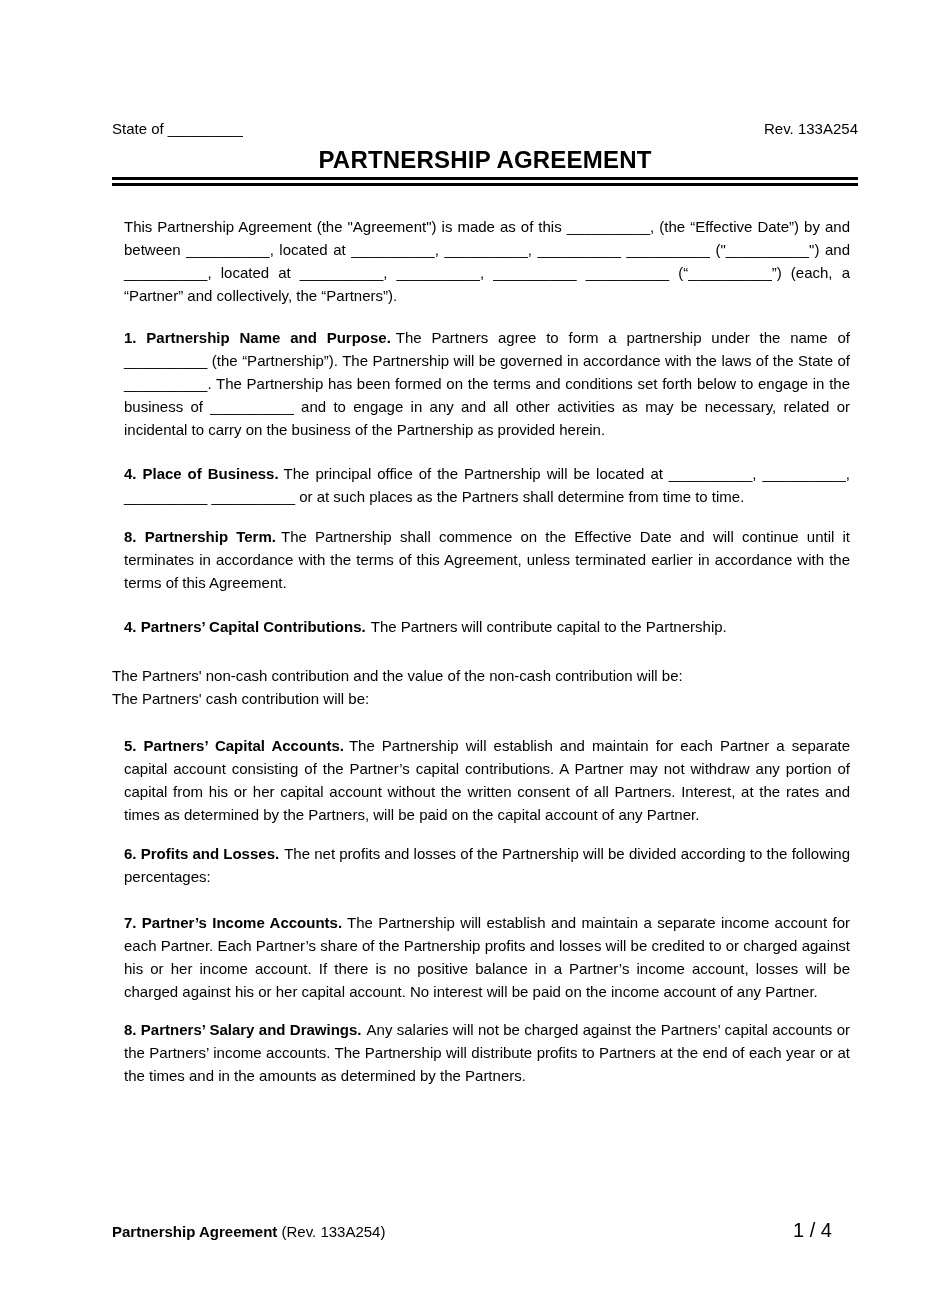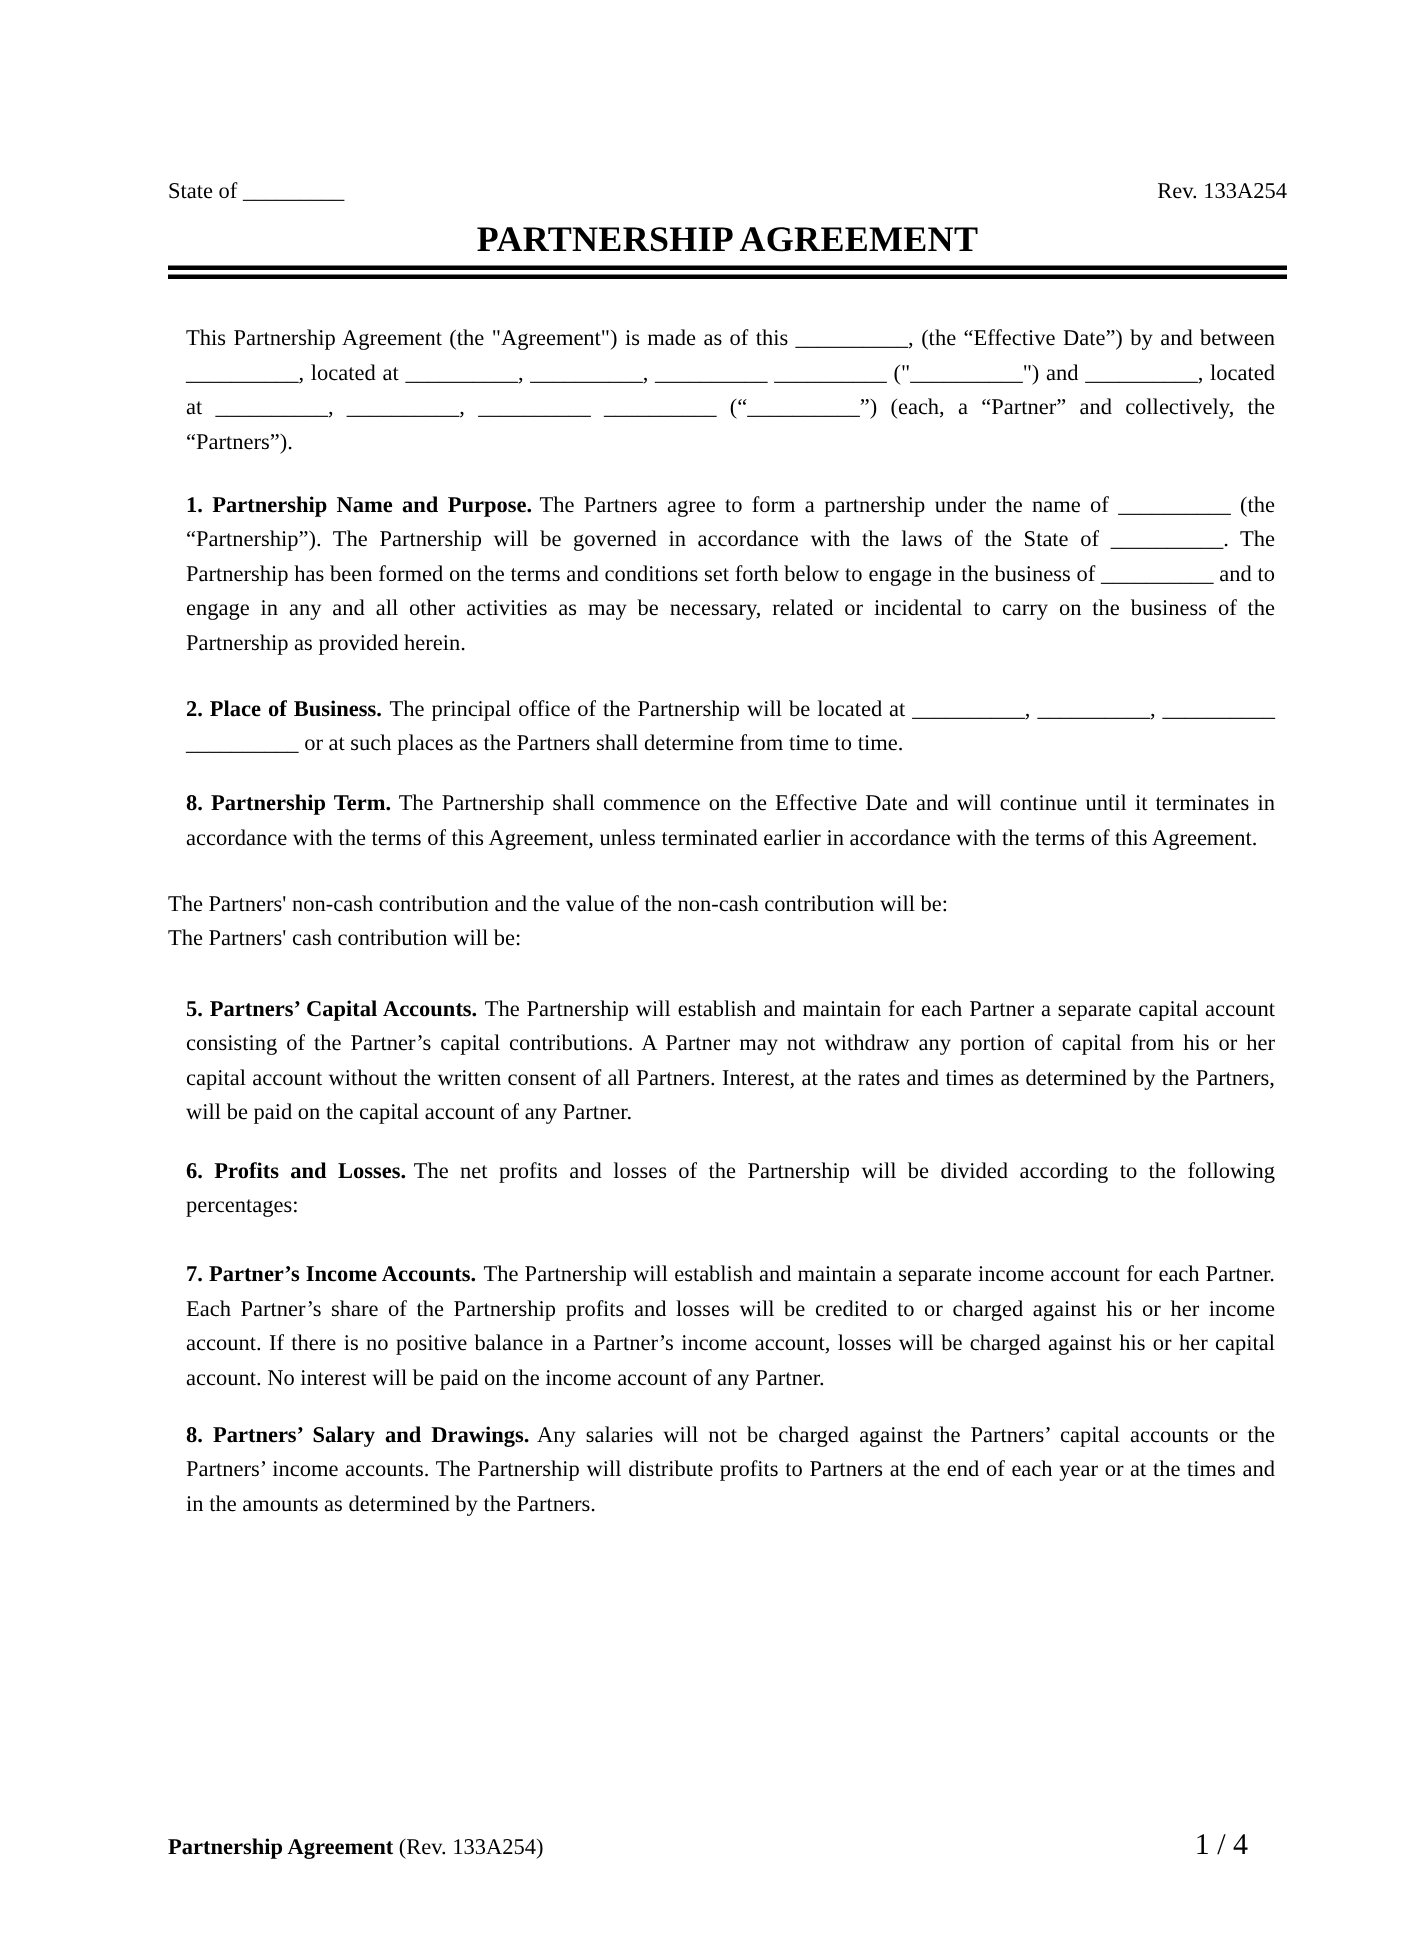--- a/index.html
+++ b/index.html
@@ -8,21 +8,21 @@
     background: #ffffff;
   }
   * { box-sizing: border-box; }
 
   .page {
     position: relative;
     width: 950px;
     height: 1300px;
     background: #ffffff;
     color: #000000;
-    font-family: Liberation Serif, serif;
+    font-family: Liberation Sans, sans-serif;
     overflow: hidden;
   }
 
   .content {
     position: absolute;
     left: 112px;
     top: 120px;
     width: 746px; 
   }
 
@@ -110,24 +110,25 @@
     </div>
 
     <div class="doc-title">PARTNERSHIP AGREEMENT</div>
 
     <div class="title-rule"></div>
 
     <p class="para intro">This Partnership Agreement (the "Agreement") is made as of this __________, (the “Effective Date”) by and between __________, located at __________, __________, __________ __________ ("__________") and __________, located at __________, __________, __________ __________ (“__________”) (each, a “Partner” and collectively, the “Partners”).</p>
 
     <p class="para sec-1"><span class="sec-head">1. Partnership Name and Purpose.</span><span>The Partners agree to form a partnership under the name of __________ (the “Partnership”). The Partnership will be governed in accordance with the laws of the State of __________. The Partnership has been formed on the terms and conditions set forth below to engage in the business of __________ and to engage in any and all other activities as may be necessary, related or incidental to carry on the business of the Partnership as provided herein.</span></p>
 
-    <p class="para sec-2"><span class="sec-head">2. Place of Business.</span><span>The principal office of the Partnership will be located at __________, __________, __________ __________ or at such places as the Partners shall determine from time to time.</span></p>
+    <p class="para sec-2"><span class="sec-head">4. Place of Business.</span><span>The principal office of the Partnership will be located at __________, __________, __________ __________ or at such places as the Partners shall determine from time to time.</span></p>
 
     <p class="para sec-3"><span class="sec-head">8. Partnership Term.</span><span>The Partnership shall commence on the Effective Date and will continue until it terminates in accordance with the terms of this Agreement, unless terminated earlier in accordance with the terms of this Agreement.</span></p>
 
+    <p class="para sec-4"><span class="sec-head">4. Partners’ Capital Contributions.</span><span>The Partners will contribute capital to the Partnership.</span></p>
 
     <div class="contribs">
       <div>The Partners' non-cash contribution and the value of the non-cash contribution will be:</div>
       <div>The Partners' cash contribution will be:</div>
     </div>
 
     <p class="para sec-5"><span class="sec-head">5. Partners’ Capital Accounts.</span><span>The Partnership will establish and maintain for each Partner a separate capital account consisting of the Partner’s capital contributions. A Partner may not withdraw any portion of capital from his or her capital account without the written consent of all Partners. Interest, at the rates and times as determined by the Partners, will be paid on the capital account of any Partner.</span></p>
 
     <p class="para sec-6"><span class="sec-head">6. Profits and Losses.</span><span>The net profits and losses of the Partnership will be divided according to the following percentages:</span></p>
 

